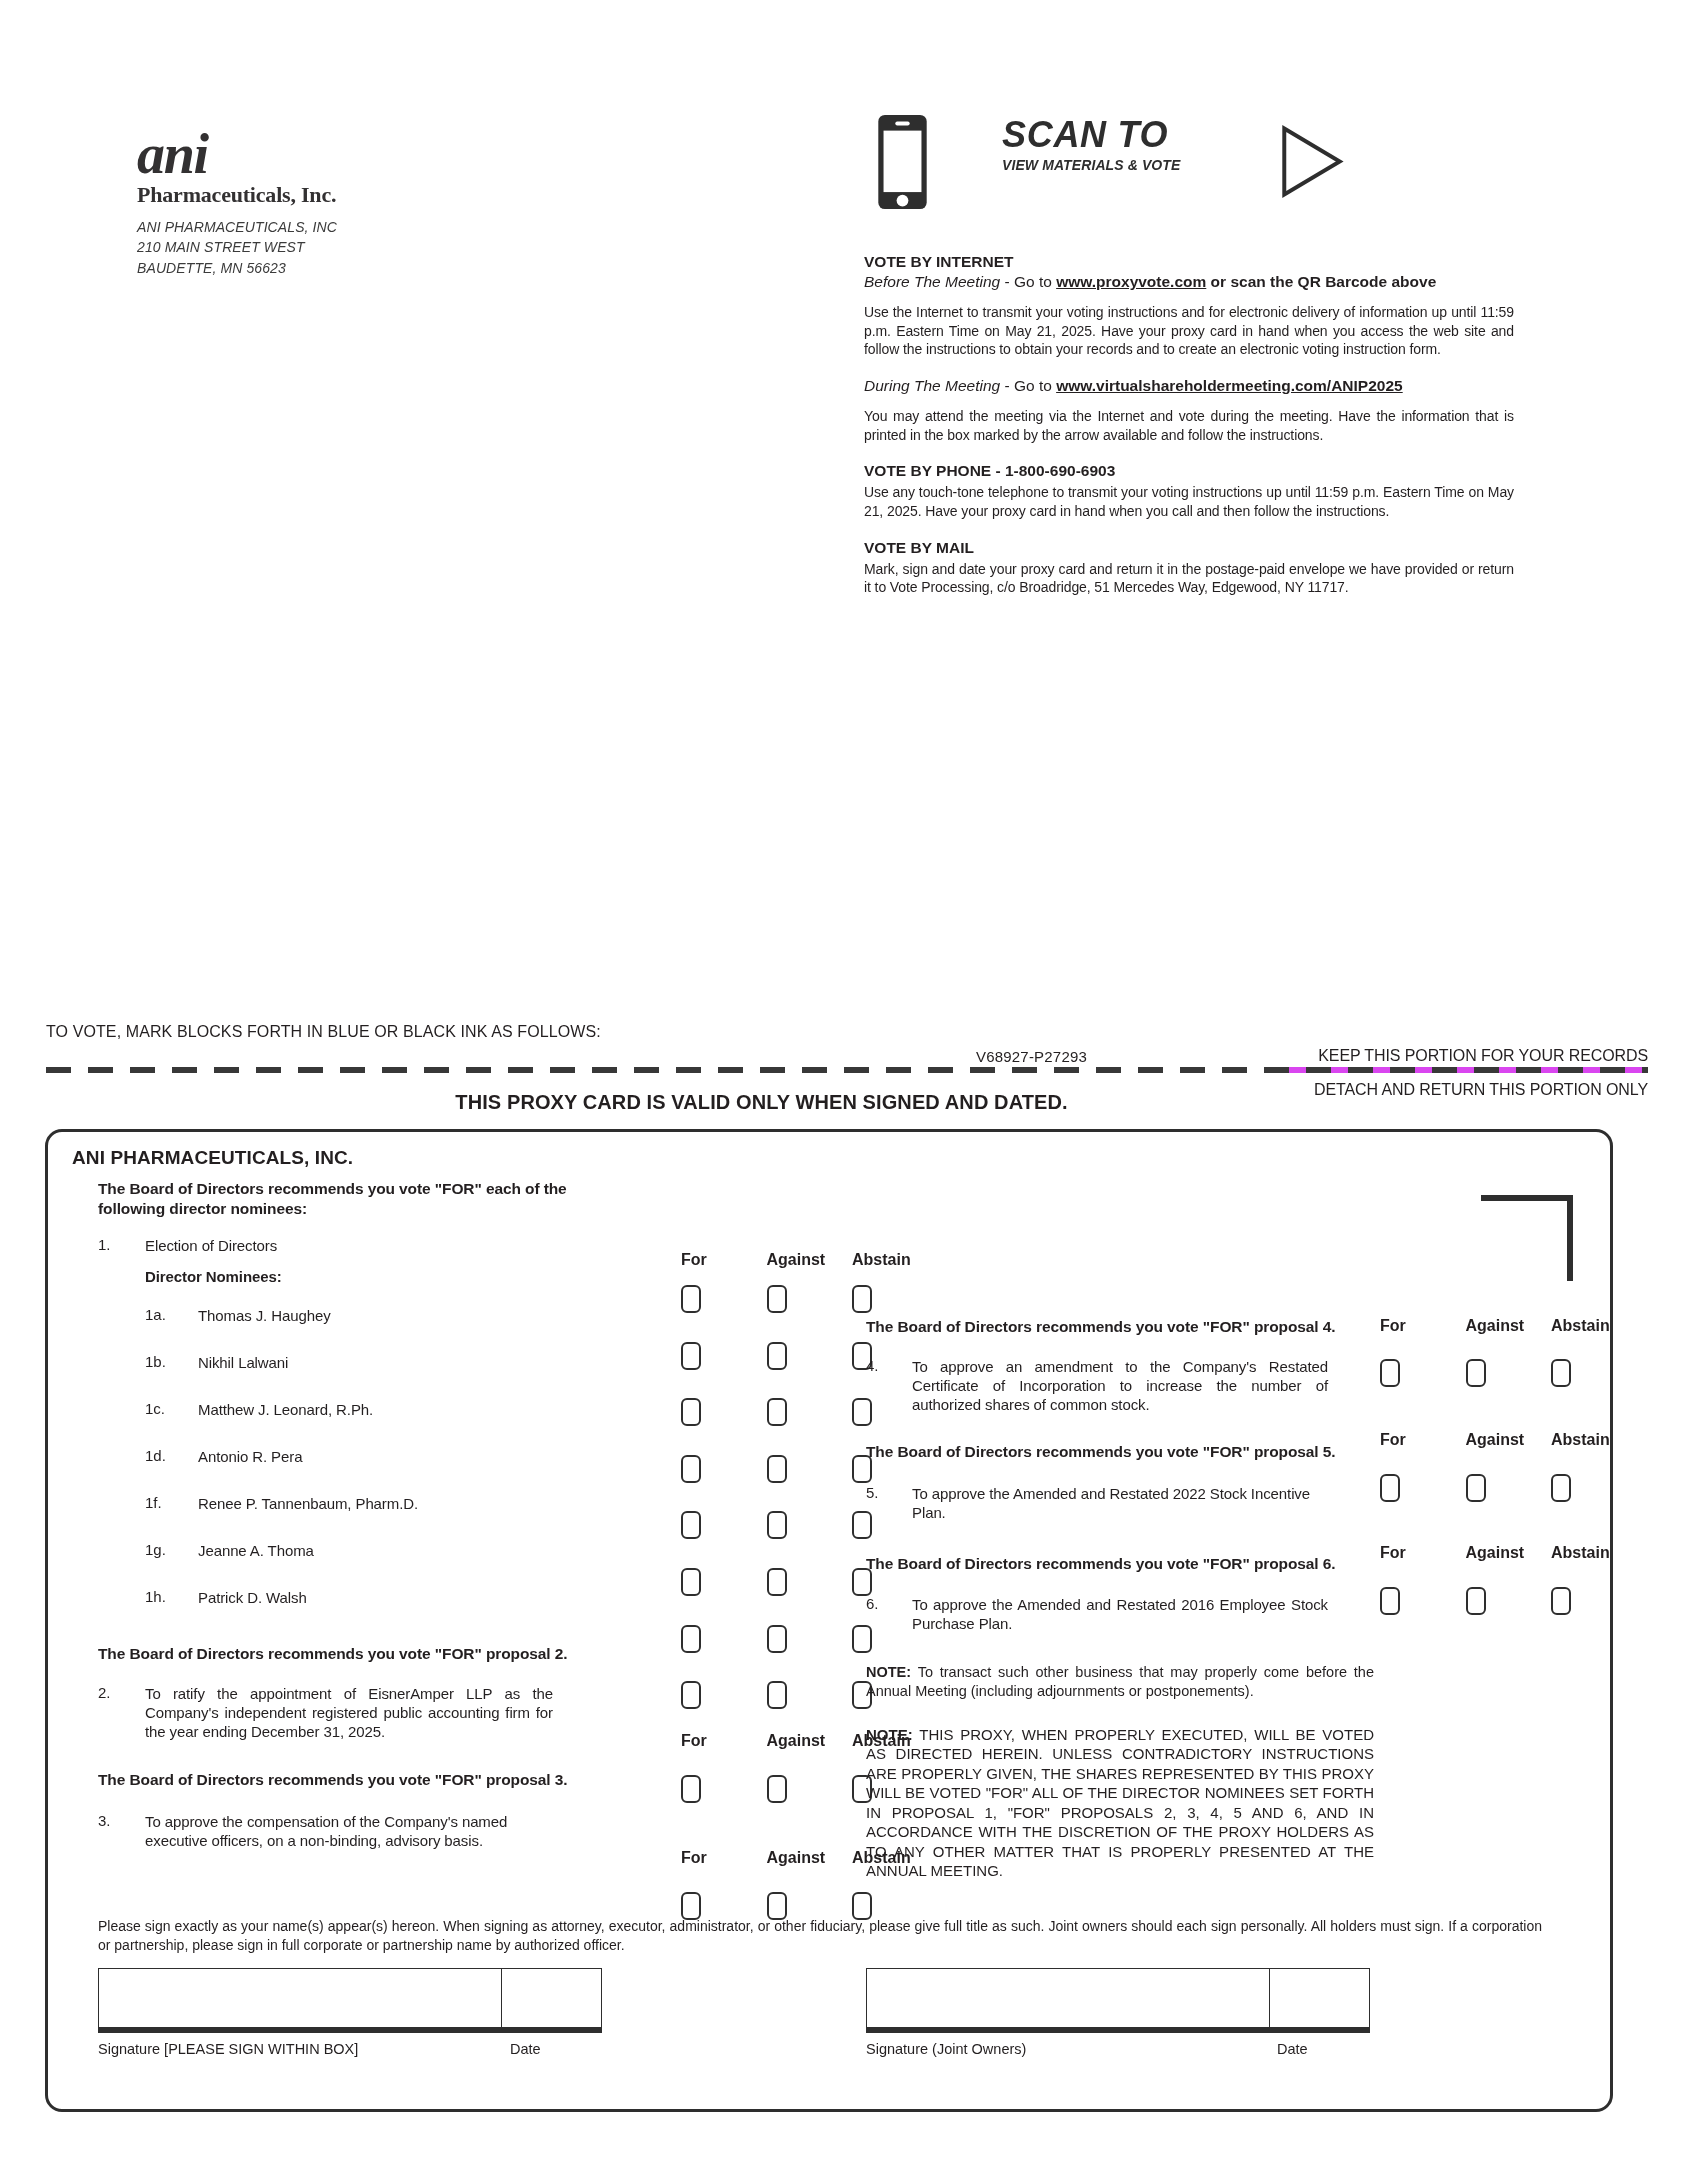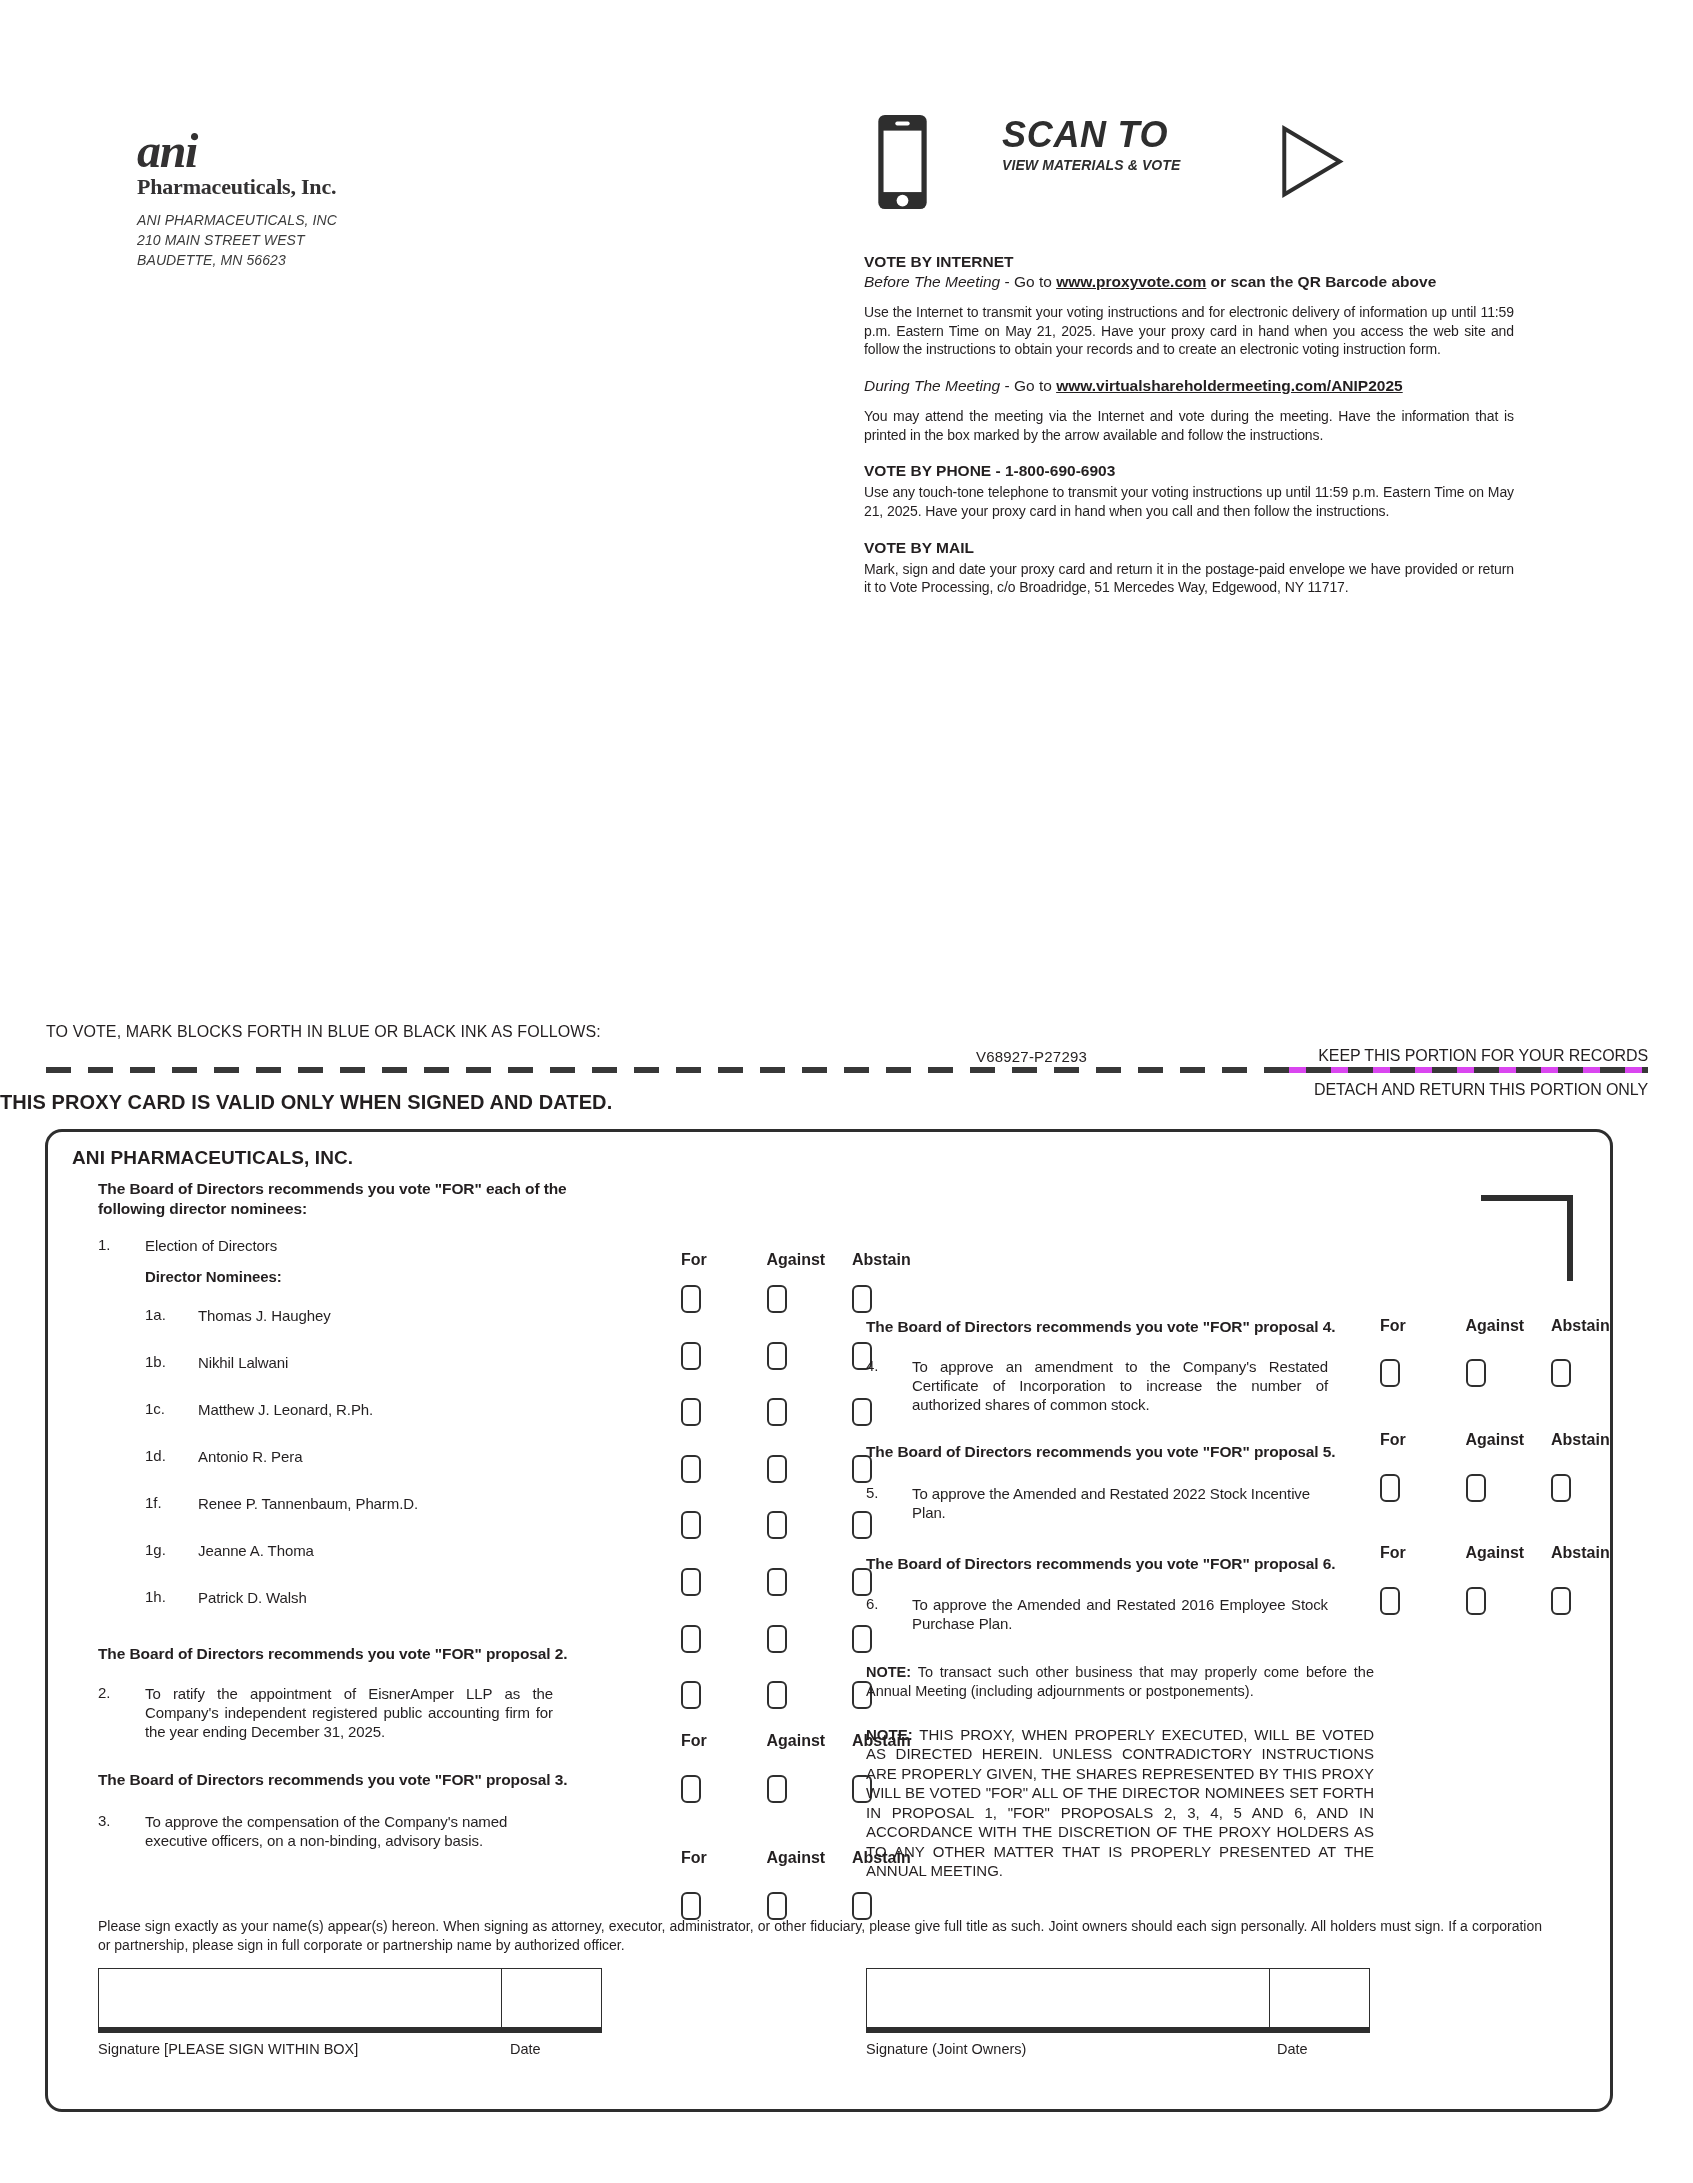--- a/index.html
+++ b/index.html
@@ -12,21 +12,21 @@
     position: relative;
     -webkit-font-smoothing: antialiased;
   }
   .page { position:absolute; inset:0; }
 
   
   .logo-block { position:absolute; left:137px; top:129px; width:396px; }
   .logo-ani {
     font-family: "Liberation Serif", serif;
     font-style: italic; font-weight: bold;
-    font-size: 48px; line-height: .92;
+    font-size: 56px; line-height: .92;
     letter-spacing: -1.3px; color:#333132;
     margin:0; padding:0;
   }
   .logo-sub {
     font-family: "Liberation Serif", serif;
     font-weight: bold; font-size: 22px;
     color:#333132; letter-spacing:-0.2px; margin-top:1.3px;
   }
   .addr {
     margin-top: 9.2px; font-size: 14px; font-style: italic;
@@ -80,21 +80,21 @@
   .detach-txt {
     position:absolute; left:1279px; top:1081px; width:369px;
     text-align:right; font-size:16px; letter-spacing:-0.1px;
   }
   .dashline {
     position:absolute; left:46px; top:1067px; width:1602px; height:6px;
     background: repeating-linear-gradient(to right,#383838 0 25px, transparent 25px 42px);
   }
   .valid-txt {
     position:absolute; left:0; top:1091px; width:1523px;
-    font-size:20px; font-weight:bold; letter-spacing:0.1px;
+    text-align:center; font-size:20px; font-weight:bold; letter-spacing:0.1px;
   }
 
   
   .card {
     position:absolute; left:45px; top:1129px;
     width:1568px; height:983px;
     border:3.3px solid #2e2e2e; border-radius:17px;
     background:#fff;
   }
   .corner-mark {

